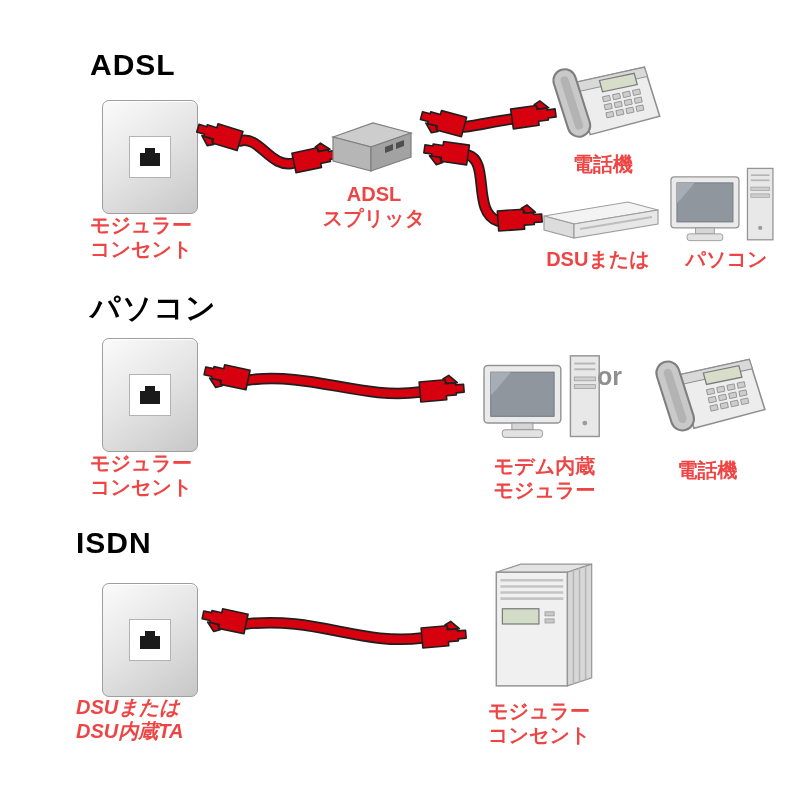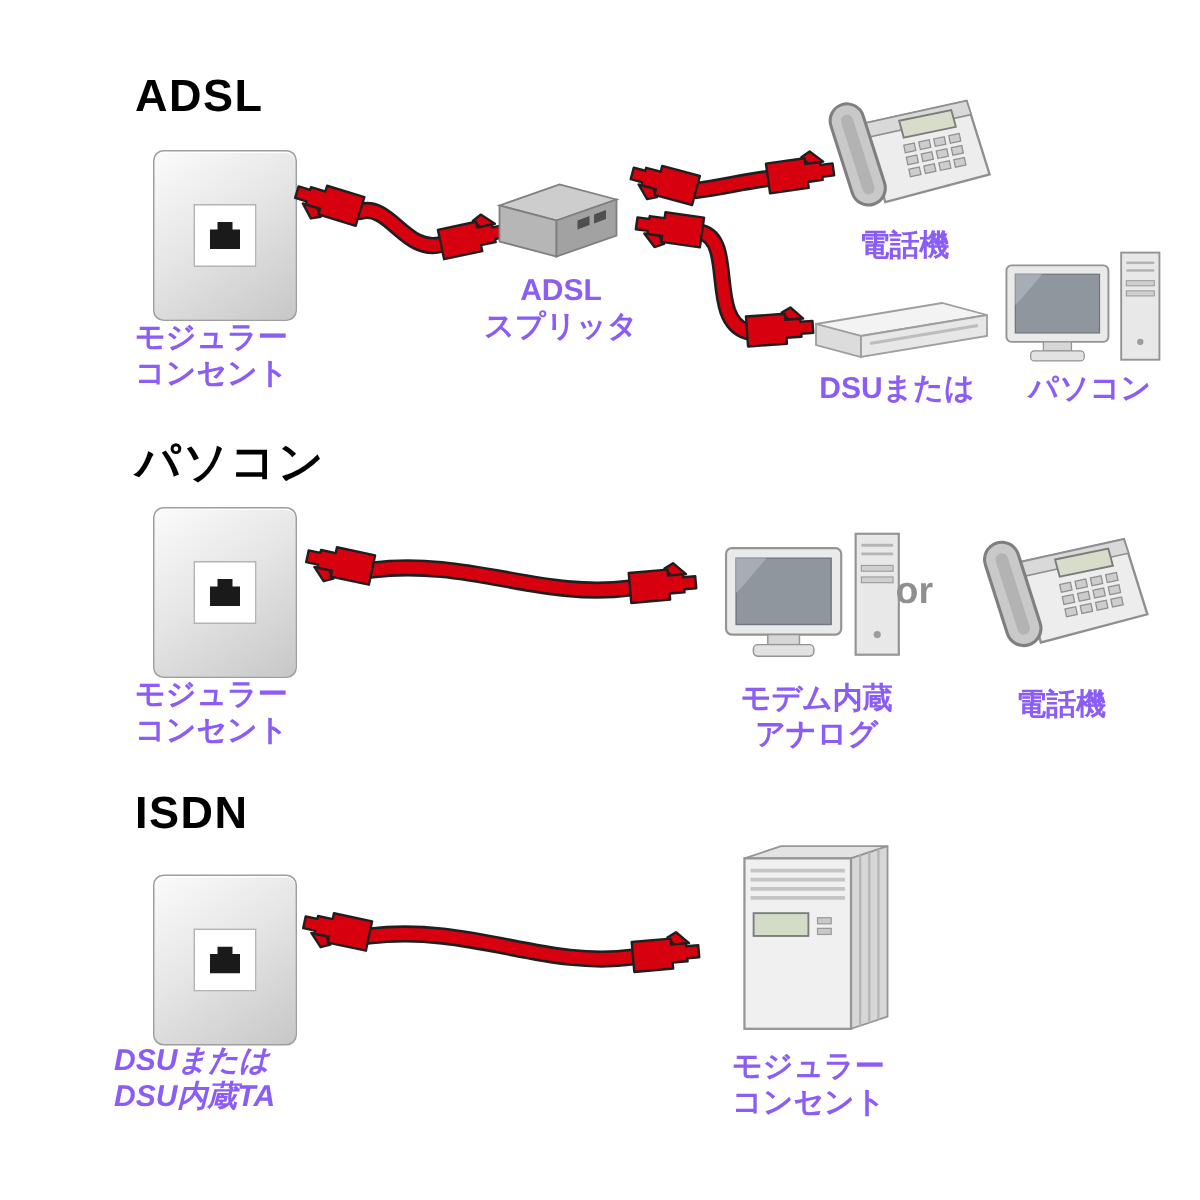--- a/index.html
+++ b/index.html
@@ -5,21 +5,21 @@
   html,body{margin:0;padding:0;background:#fff;}
   .stage{
     position:relative;width:800px;height:800px;background:#fff;overflow:hidden;
     font-family:"Liberation Sans","DejaVu Sans",sans-serif;color:#111;margin-left:32px;
   }
   .title{
     position:absolute;font-size:30px;font-weight:800;letter-spacing:1px;color:#000;
   }
   .label{
     position:absolute;font-size:20px;font-weight:700;line-height:1.22;
-    white-space:pre-line;color:#8b5cf6;
+    white-space:pre-line;color:#ef4444;
   }
   .label.center{text-align:center;}
   .or-text{
     position:absolute;font-size:25px;font-weight:800;color:#8f8f8f;
   }
   .outlet{
     position:absolute;width:94px;height:112px;border:1px solid #9e9e9e;border-radius:7px;
     background:linear-gradient(145deg,#fbfbfb 0%,#e6e6e6 45%,#c7c7c7 100%);
     box-shadow:inset 0 1px 0 #fff;
     display:flex;align-items:center;justify-content:center;
@@ -169,32 +169,32 @@
       <path class="cable-outline" d="M56,28 C 120,20 170,48 228,40"></path>
       <path class="cable-core" d="M56,28 C 120,20 170,48 228,40"></path>
       <use href="#plug" transform="translate(56,28) rotate(192)"></use>
       <use href="#plug" transform="translate(228,40) rotate(-5)"></use>
     </svg>
 
     <svg class="gfx" style="left:450px;top:352px;" width="125" height="96" viewBox="0 0 130 100">
         <use href="#pc"></use>
       </svg>
     <div class="label center" style="left:440px;top:454px;width:145px;">モデム内蔵
-アナログ</div>
-
-    <div class="or-text" style="left:565px;top:380px;">or</div>
+モジュラー</div>
+
+    <div class="or-text" style="left:565px;top:362px;">or</div>
 
     <svg class="gfx" style="left:615px;top:350px;" width="120" height="94" viewBox="0 0 115 90">
         <use href="#phone"></use>
       </svg>
     <div class="label center" style="left:618px;top:458px;width:115px;">電話機</div>
   </div>
 
   <div>
-    <div class="title" style="left:58px;top:526px;">ISDN</div>
+    <div class="title" style="left:44px;top:526px;">ISDN</div>
 
     <div class="outlet" style="left:70px;top:583px;">
       <div class="socket">
         <svg width="20" height="18" viewBox="0 0 20 18">
             <use href="#jack"></use>
           </svg>
       </div>
     </div>
     <div class="label" style="left:44px;top:695px;width:170px;font-style:italic;">DSUまたは
 DSU内蔵TA</div>

